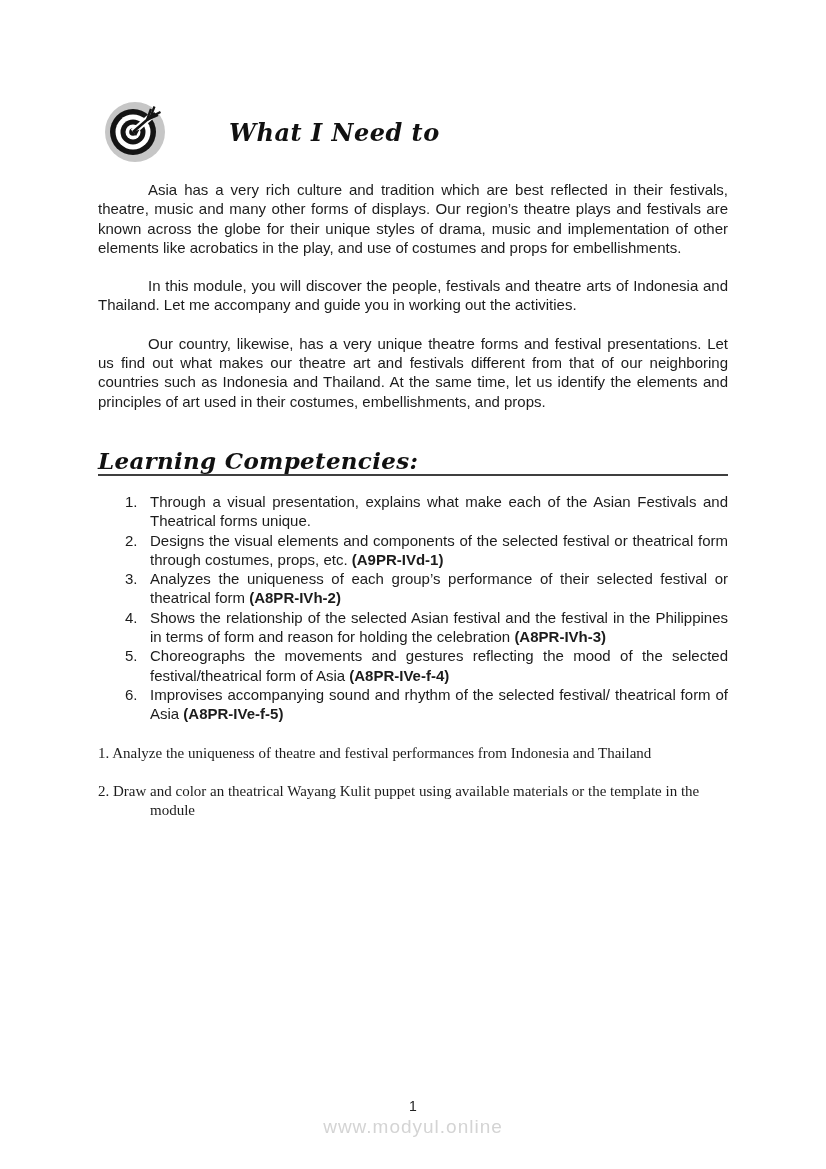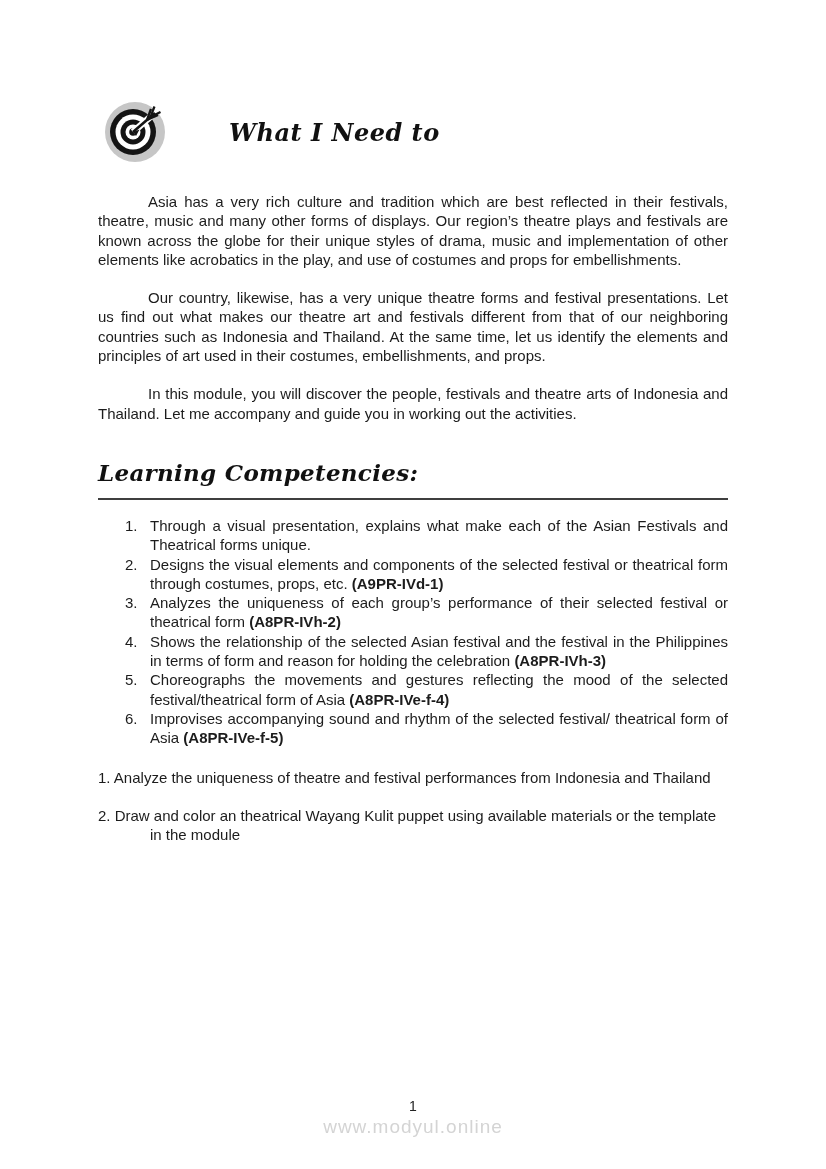--- a/index.html
+++ b/index.html
@@ -34,29 +34,29 @@
     letter-spacing:0.5px;
   }
   
   .para {
     font-size:15px;
     line-height:19.3px;
     text-align:justify;
     text-indent:50px;
     margin:19px 0 0 0;
   }
-  .para.first { margin-top:28px; }
+  .para.first { margin-top:16px; }
   
   .section-heading {
     font-family:"DejaVu Serif", serif;
     font-style:italic;
     font-weight:bold;
     font-size:23px;
     color:#111;
-    padding-bottom:12px;
+    padding-bottom:0;
     border-bottom:2px solid #3f3f3f;
     letter-spacing:0.3px;
   }
   .lc-heading { margin-top:36px; }
   .obj-heading { margin-top:13px; }
   
   .lc-list { margin-top:16px; }
   .lc-item {
     display:flex;
     font-size:15px;
@@ -77,20 +77,21 @@
     line-height:19.3px;
     margin-top:3px;
   }
   .obj-list { margin-top:20px; }
   .obj-item {
     font-size:15px;
     line-height:19.3px;
     padding-left:52px;
     text-indent:-52px;
     margin-bottom:19px;
+    font-family:Liberation Serif, serif;
   }
   
   .footer-pagenum {
     position:absolute;
     left:0; right:0;
     top:1098px;
     text-align:center;
     font-size:14px;
     color:#222;
   }
@@ -125,22 +126,22 @@
           <line x1="48" y1="9" x2="44" y2="20" stroke="#141414" stroke-width="2.4"></line>
           <line x1="55" y1="15" x2="44" y2="20" stroke="#141414" stroke-width="2.4"></line>
           <line x1="51.5" y1="6.5" x2="47.5" y2="17" stroke="#141414" stroke-width="2.2"></line>
           <line x1="57.5" y1="12" x2="47.5" y2="17" stroke="#141414" stroke-width="2.2"></line>
         </svg>
       </div>
       <div class="doc-title">What I Need to</div>
     </div>
 
     <p class="para first">Asia has a very rich culture and tradition which are best reflected in their festivals, theatre, music and many other forms of displays. Our region’s theatre plays and festivals are known across the globe for their unique styles of drama, music and implementation of other elements like acrobatics in the play, and use of costumes and props for embellishments.</p>
+    <p class="para">In this module, you will discover the people, festivals and theatre arts of Indonesia and Thailand. Let me accompany and guide you in working out the activities.</p>
     <p class="para">Our country, likewise, has a very unique theatre forms and festival presentations. Let us find out what makes our theatre art and festivals different from that of our neighboring countries such as Indonesia and Thailand. At the same time, let us identify the elements and principles of art used in their costumes, embellishments, and props.</p>
-    <p class="para">In this module, you will discover the people, festivals and theatre arts of Indonesia and Thailand. Let me accompany and guide you in working out the activities.</p>
 
     <div class="section-heading lc-heading">Learning Competencies:</div>
 
     <div class="lc-list">
       <div class="lc-item">
         <span class="lc-num">1.</span>
         <div class="lc-body"><span>Through a visual presentation, explains what make each of the Asian Festivals and Theatrical forms unique.</span><span class="code"></span></div>
       </div>
       <div class="lc-item">
         <span class="lc-num">2.</span>

